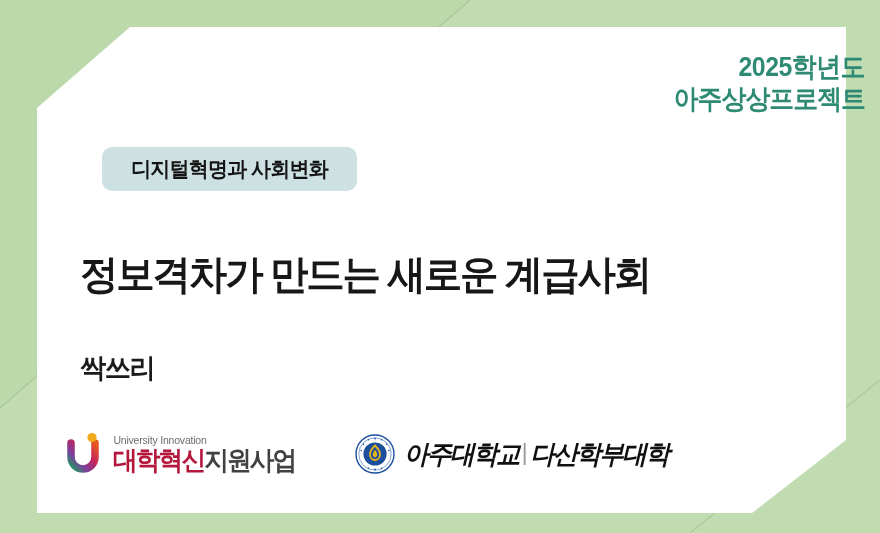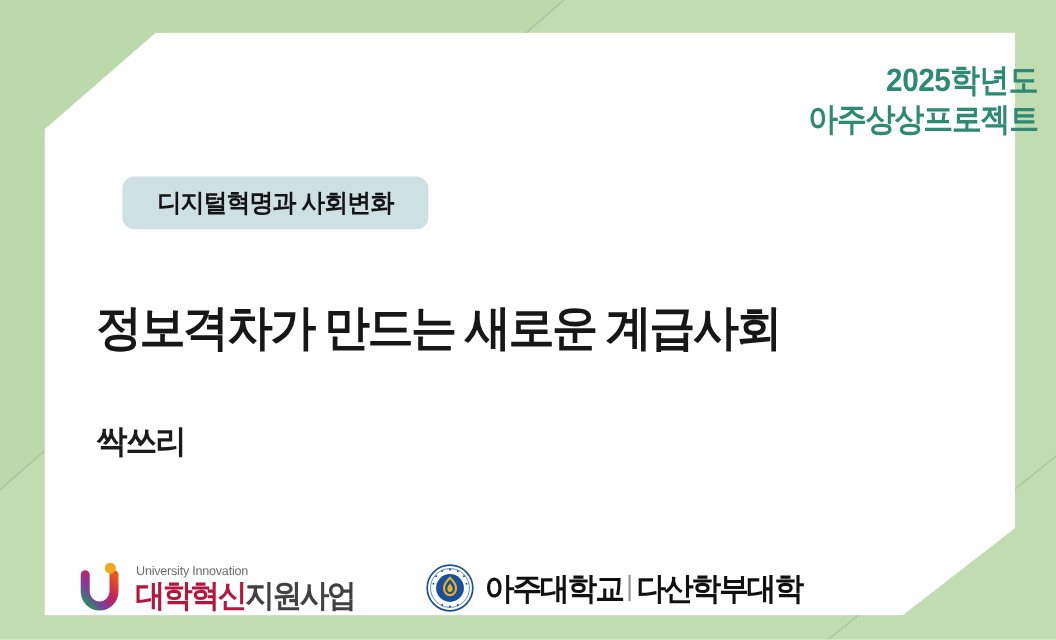--- a/index.html
+++ b/index.html
@@ -125,21 +125,21 @@
     letter-spacing: -1.5px;
     transform: scaleX(0.97);
     transform-origin: left top;
     white-space: nowrap;
   }
 
   
   .footer {
     position: absolute;
     left: 0;
-    top: 468px;
+    top: 432px;
     width: 748px;
     display: flex;
     align-items: center;
     justify-content: center;
     gap: 50px;
   }
 
   
   .ui-logo {
     display: flex;
@@ -174,20 +174,21 @@
     transform-origin: left center;
   }
   .ui-kor .k-red { color: #b4173b; }
   .ui-kor .k-gray { color: #414141; }
 
   
   .ajou-logo {
     display: flex;
     align-items: center;
     gap: 9px;
+    font-style: italic;
   }
   .ajou-seal {
     width: 40px;
     height: 40px;
     flex: 0 0 auto;
   }
   .ajou-text {
     font-size: 26px;
     font-weight: 900;
     letter-spacing: -1.8px;

